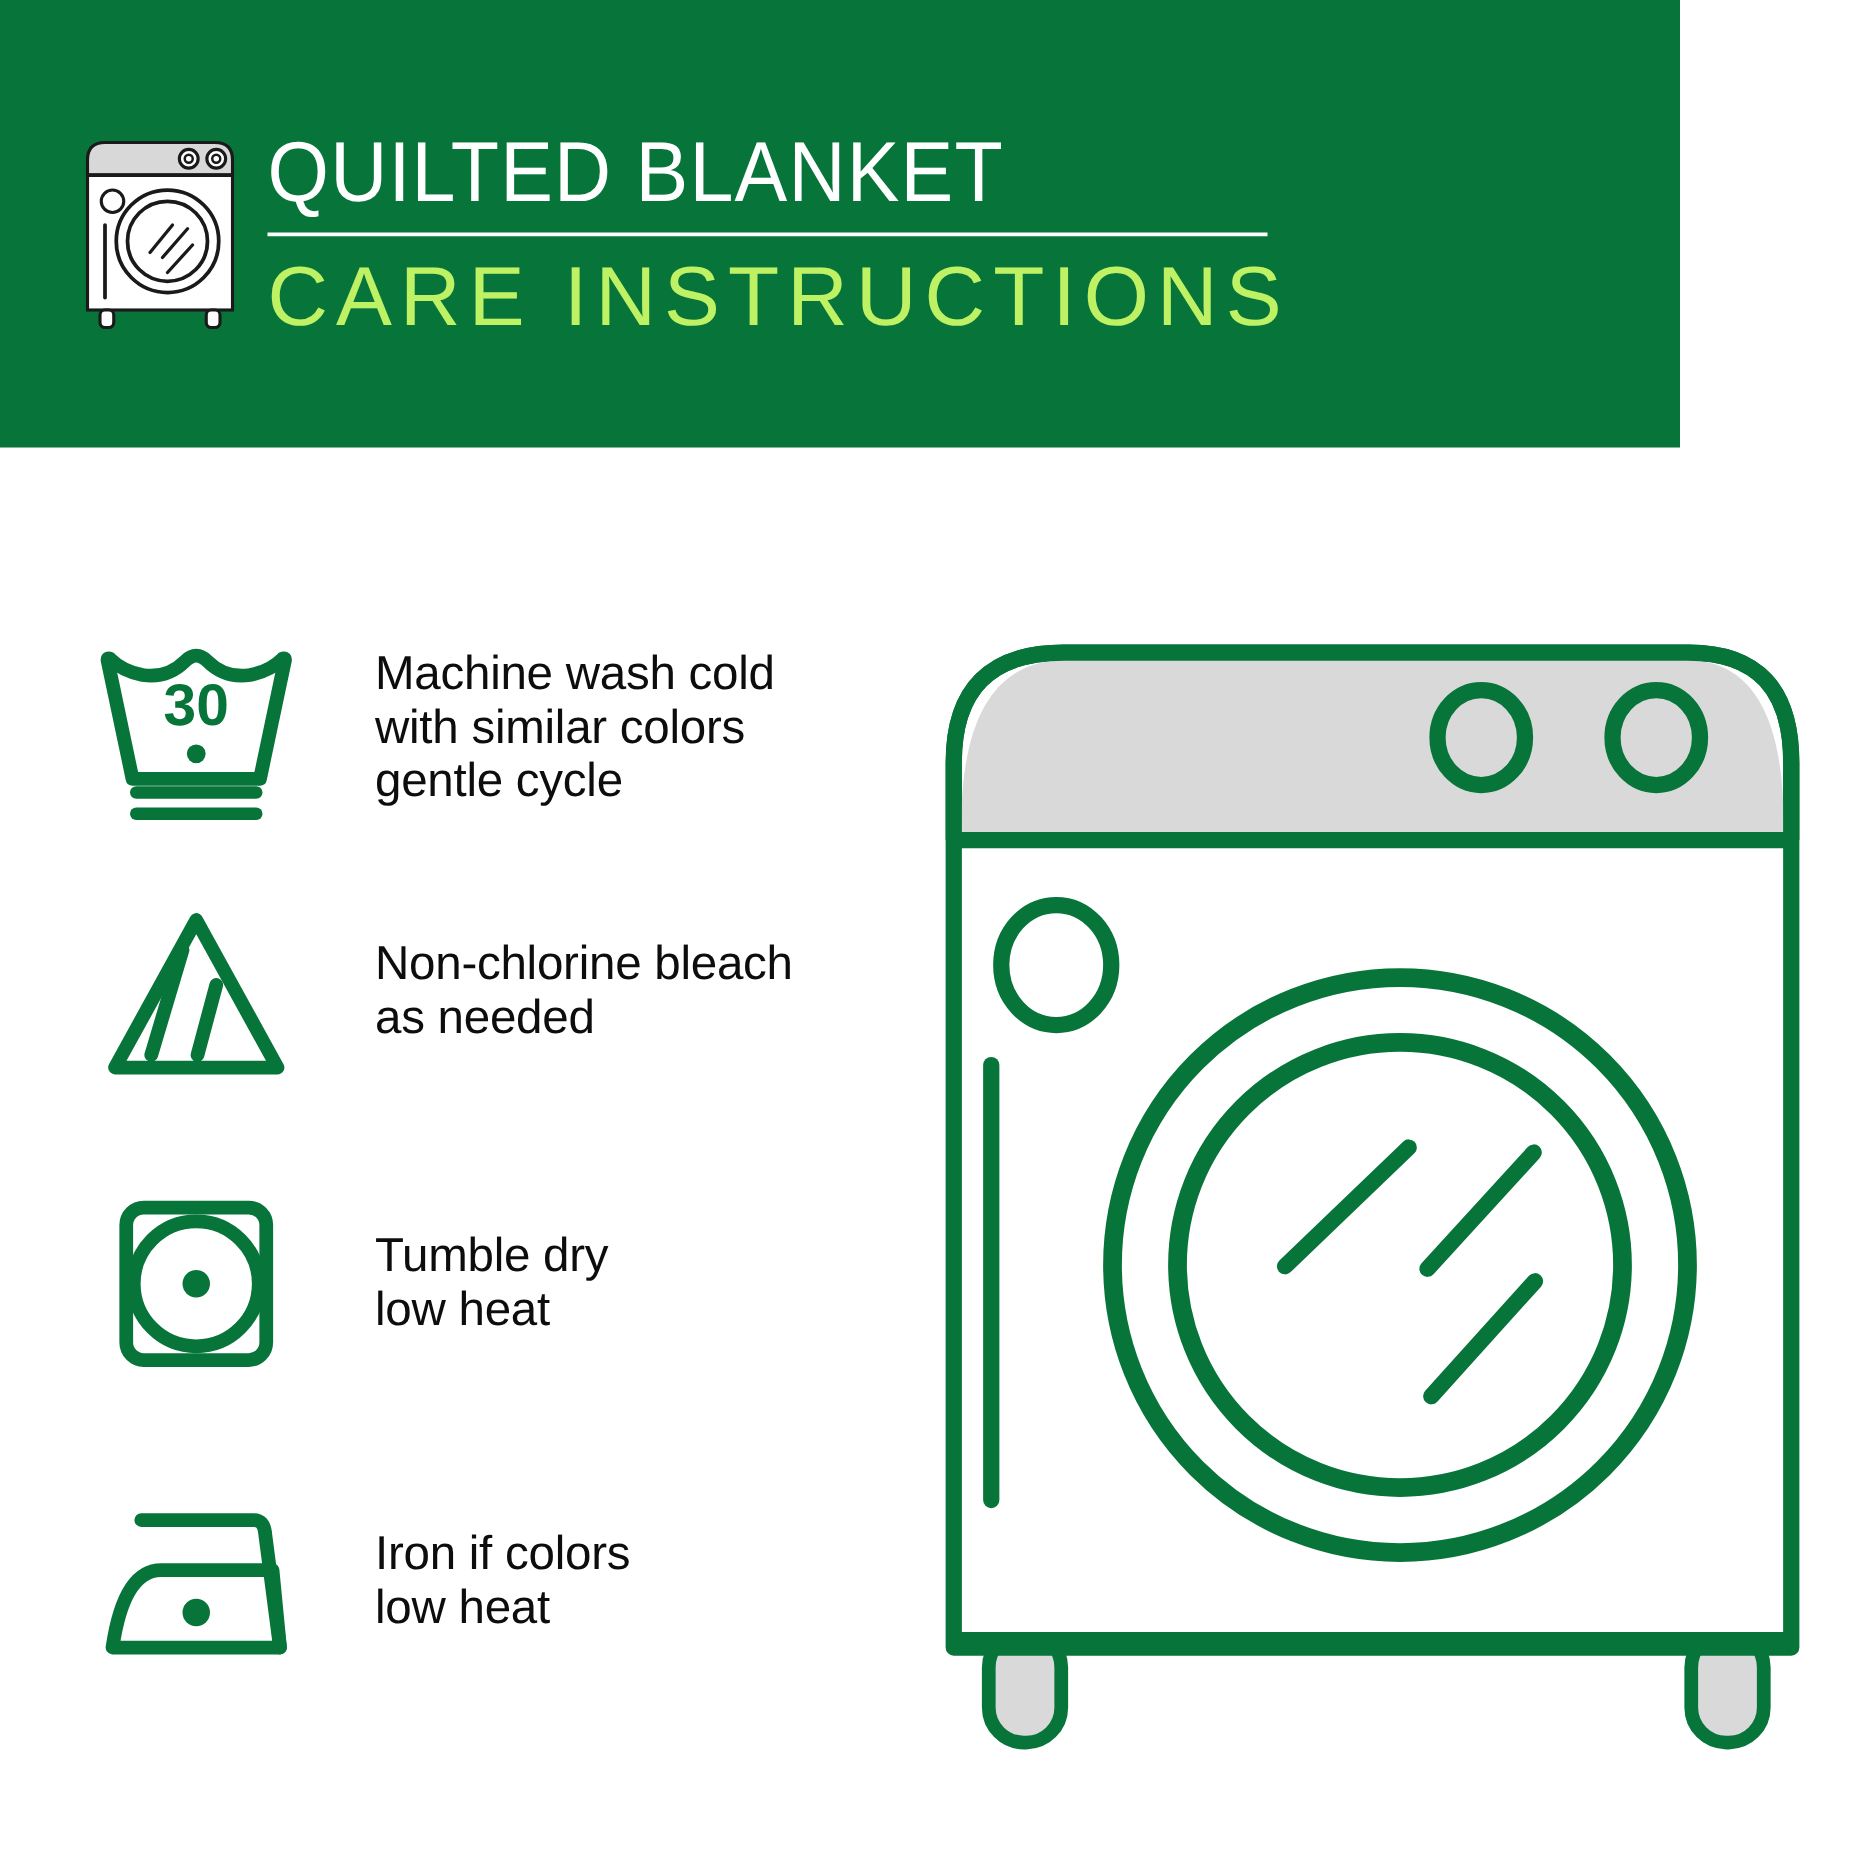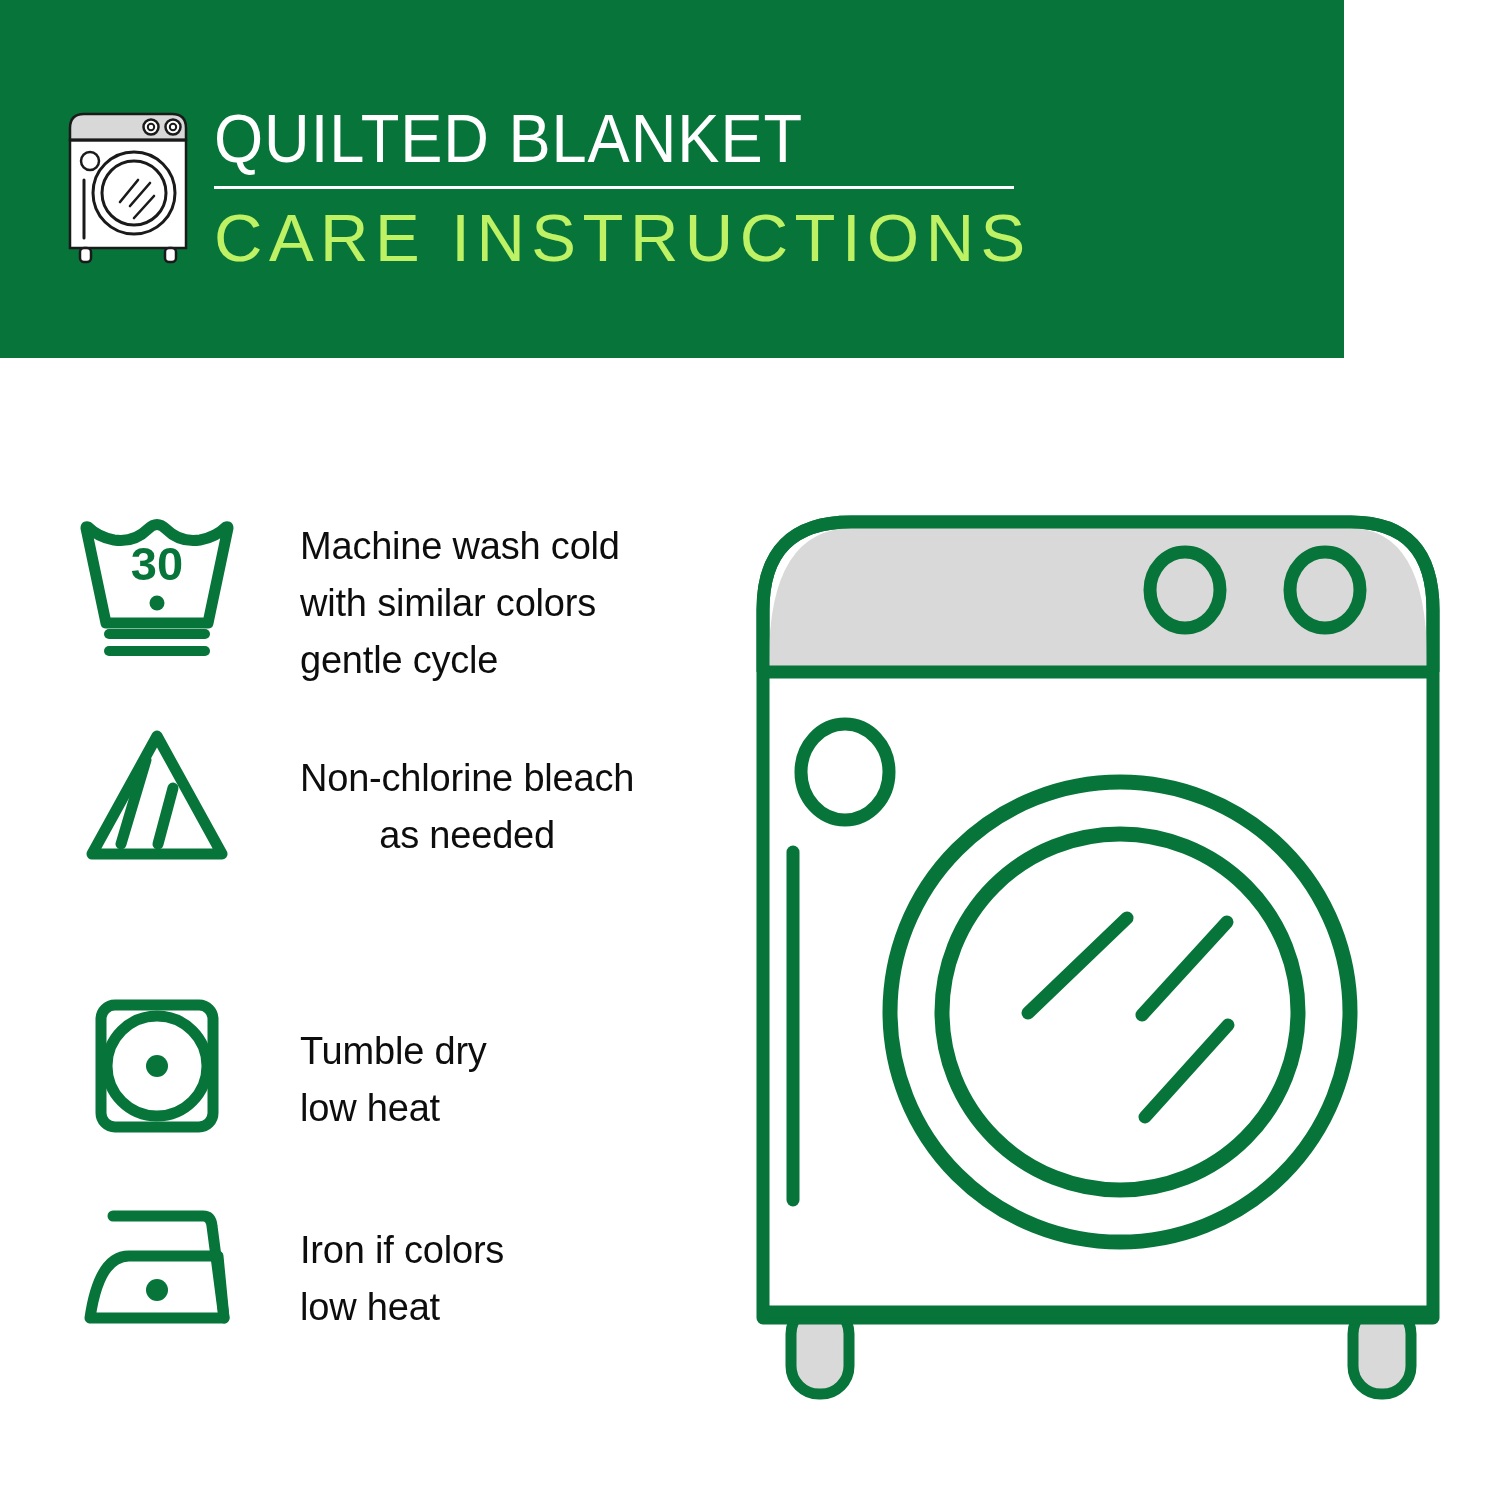--- a/index.html
+++ b/index.html
@@ -92,21 +92,21 @@
     display: flex;
     align-items: center;
     justify-content: center;
   }
   .care-label {
     position: absolute;
     left: 300px;
     color: #0d0d0d;
     font-family: "Liberation Sans", sans-serif;
     font-size: 38px;
-    line-height: 57px;
+    line-height: 43px;
     font-weight: 400;
     letter-spacing: -0.2px;
     white-space: pre-line;
   }
 
   
   #machine-illustration {
     position: absolute;
     left: 745px;
     top: 500px;
@@ -179,25 +179,25 @@
     </div>
 
     <div class="care-row" style="top:210px;">
       <div class="care-icon">
         <svg viewBox="0 0 170 150" width="170" height="150" xmlns="http://www.w3.org/2000/svg">
           <path d="M85 16 L150 134 L20 134 Z" fill="none" stroke="#07753a" stroke-width="11" stroke-linejoin="round"></path>
           <line x1="74" y1="40" x2="49" y2="124" stroke="#07753a" stroke-width="11" stroke-linecap="round"></line>
           <line x1="101" y1="68" x2="86" y2="124" stroke="#07753a" stroke-width="11" stroke-linecap="round"></line>
         </svg>
       </div>
-      <div class="care-label" style="top:40px;text-align:center;">Non-chlorine bleach
+      <div class="care-label" style="top:40px;">Non-chlorine bleach
 as needed</div>
     </div>
 
-    <div class="care-row" style="top:481px;">
+    <div class="care-row" style="top:442px;">
       <div class="care-icon">
         <svg viewBox="0 0 170 150" width="170" height="150" xmlns="http://www.w3.org/2000/svg">
           <rect x="29" y="14" width="112" height="122" rx="14" fill="none" stroke="#07753a" stroke-width="11"></rect>
           <circle cx="85" cy="75" r="50" fill="none" stroke="#07753a" stroke-width="11"></circle>
           <circle cx="85" cy="75" r="11" fill="#07753a"></circle>
         </svg>
       </div>
       <div class="care-label" style="top:42px;">Tumble dry
 low heat</div>
     </div>

